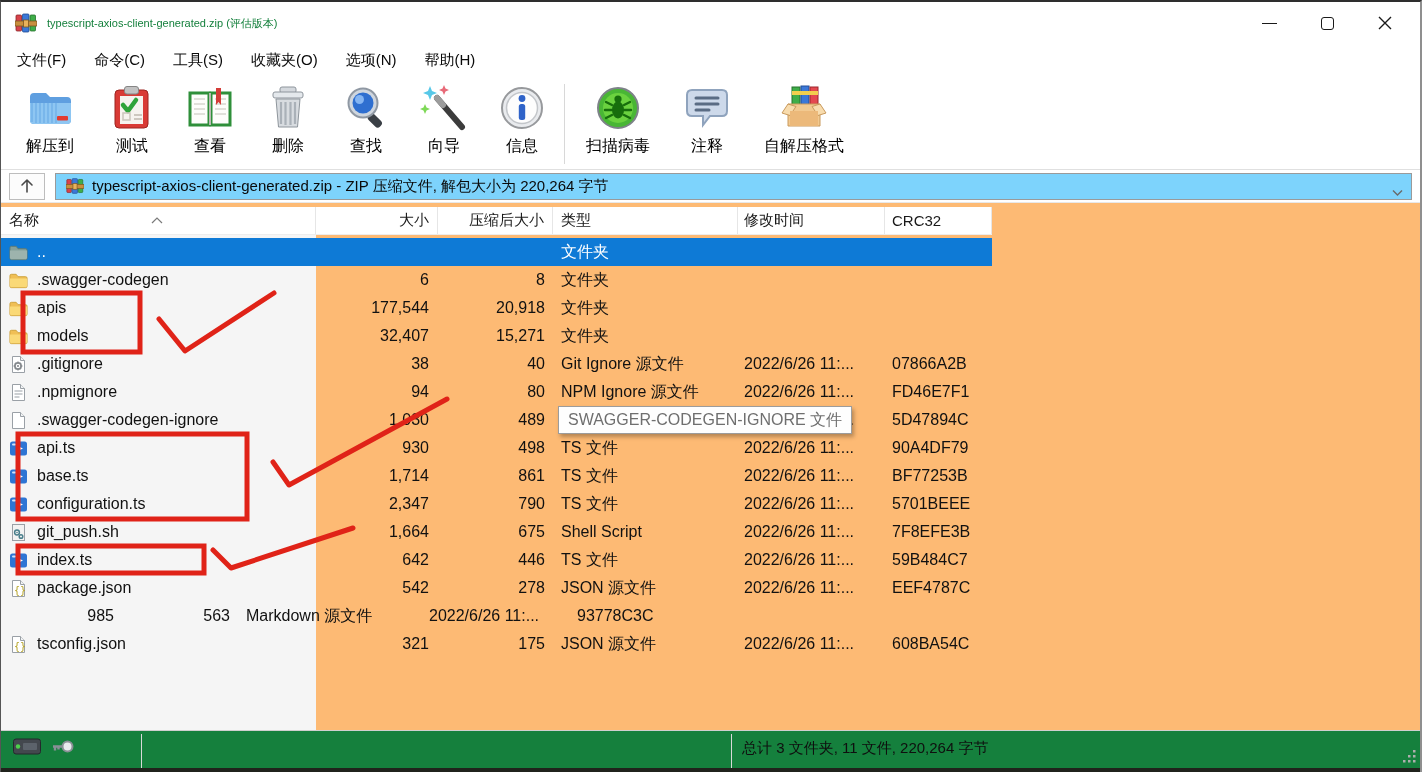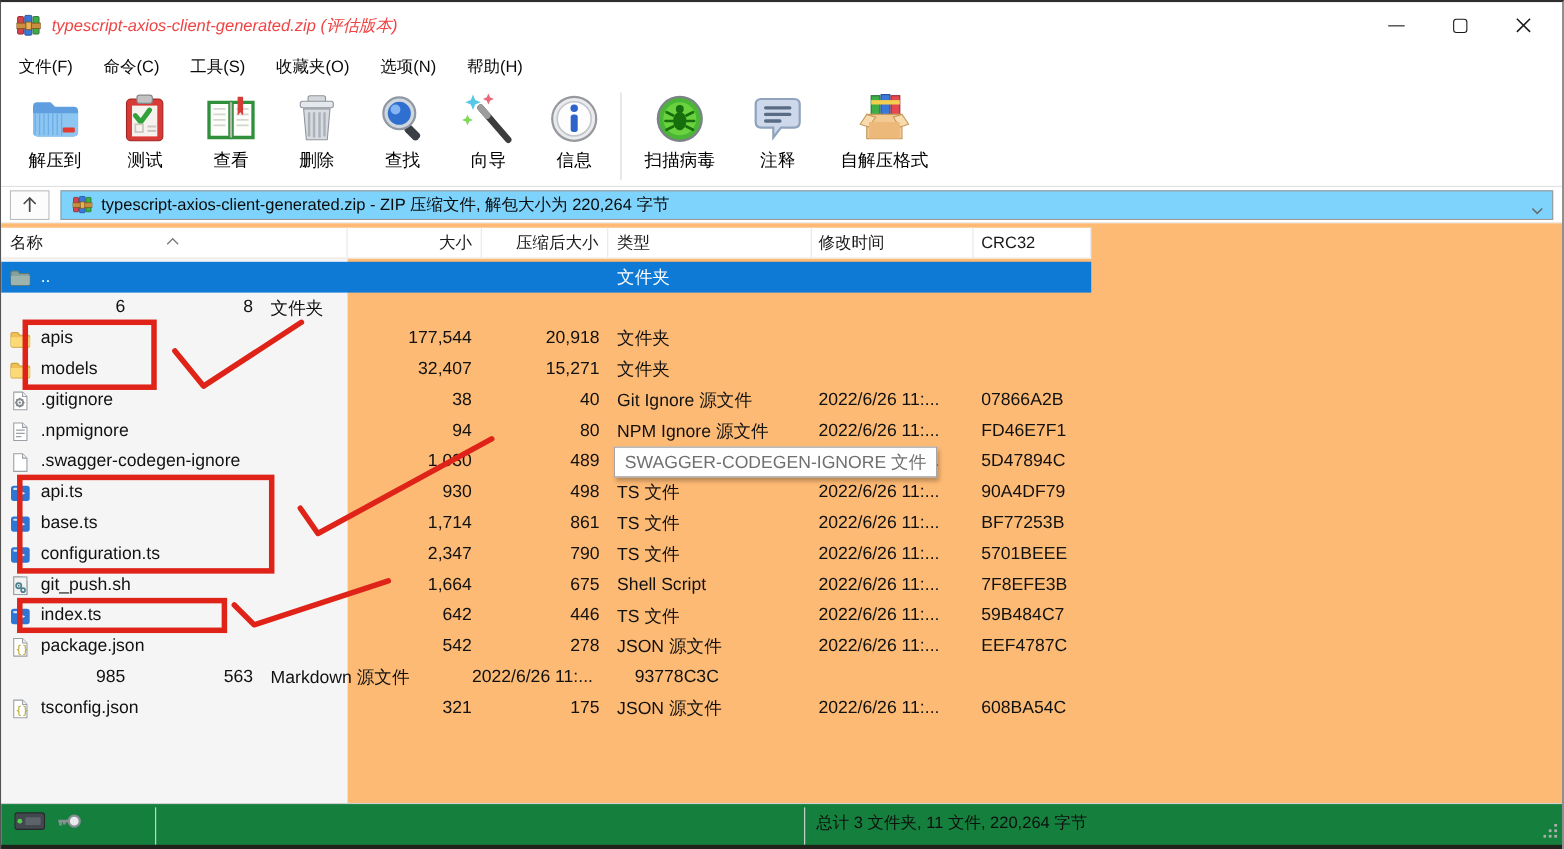--- a/index.html
+++ b/index.html
@@ -3,21 +3,21 @@
 <meta charset="utf-8">
 <style>
   * { margin:0; padding:0; box-sizing:border-box; }
   html,body { width:1422px; height:772px; background:#dcdcdc; font-family:"Liberation Sans","DejaVu Sans",sans-serif; }
   .window { position:relative; width:1422px; height:772px; background:#fff; overflow:hidden;
             border-top:2px solid #2e2e2e; border-left:1px solid #555; border-right:2px solid #8f8f8f; }
   .window::after { content:""; position:absolute; left:0; right:0; bottom:0; height:4px; background:#20231c; z-index:60; }
 
   
   .titlebar { position:absolute; top:0; left:0; right:0; height:42px; display:flex; align-items:center; padding-left:14px; background:#fff; }
-  .title-text { font-size:15px; color:#ef4444; margin-left:10px;font-style:italic; }
+  .title-text { font-size:11px; color:#15803d; margin-left:10px; }
   .win-controls { position:absolute; right:6px; top:0; height:42px; display:flex; }
   .win-btn { width:58px; height:42px; display:flex; align-items:center; justify-content:center; }
   .glyph-min { width:15px; height:0; border-top:1.4px solid #1a1a1a; }
   .glyph-max { width:13px; height:13px; border:1.4px solid #1a1a1a; border-radius:3px; }
 
   
   .menubar { position:absolute; top:42px; left:0; right:0; height:33px; display:flex; align-items:center; padding-left:2px; font-size:15px; color:#0a0a0a; background:#fff; }
   .menu-item { padding:5px 14px; }
 
   
@@ -296,20 +296,29 @@
             </span>
             <span>..</span>
           </div>
           <div class="cell c-size"></div>
           <div class="cell c-packed"></div>
           <div class="cell c-type">文件夹</div>
           <div class="cell c-date"></div>
           <div class="cell c-crc"></div>
         </div>
         <div class="row">
+          <div class="cell c-name">
+            <span class="ficon">
+              <svg viewBox="0 0 20 17">
+                <path d="M1 3.5 q0-1.5 1.5-1.5 h5 l2 2.5 h8 q1.5 0 1.5 1.5 v8.5 q0 1.5-1.5 1.5 h-15 q-1.5 0-1.5-1.5 z" fill="#f0bf55" stroke="#cfa23c"></path>
+                <path d="M1 6.5 h18 v7.5 q0 1.5-1.5 1.5 h-15 q-1.5 0-1.5-1.5 z" fill="#fad977"></path>
+              </svg>
+            </span>
+            <span>.swagger-codegen</span>
+          </div>
           <div class="cell c-size">6</div>
           <div class="cell c-packed">8</div>
           <div class="cell c-type">文件夹</div>
           <div class="cell c-date"></div>
           <div class="cell c-crc"></div>
         </div>
         <div class="row">
           <div class="cell c-name">
             <span class="ficon">
               <svg viewBox="0 0 20 17">

